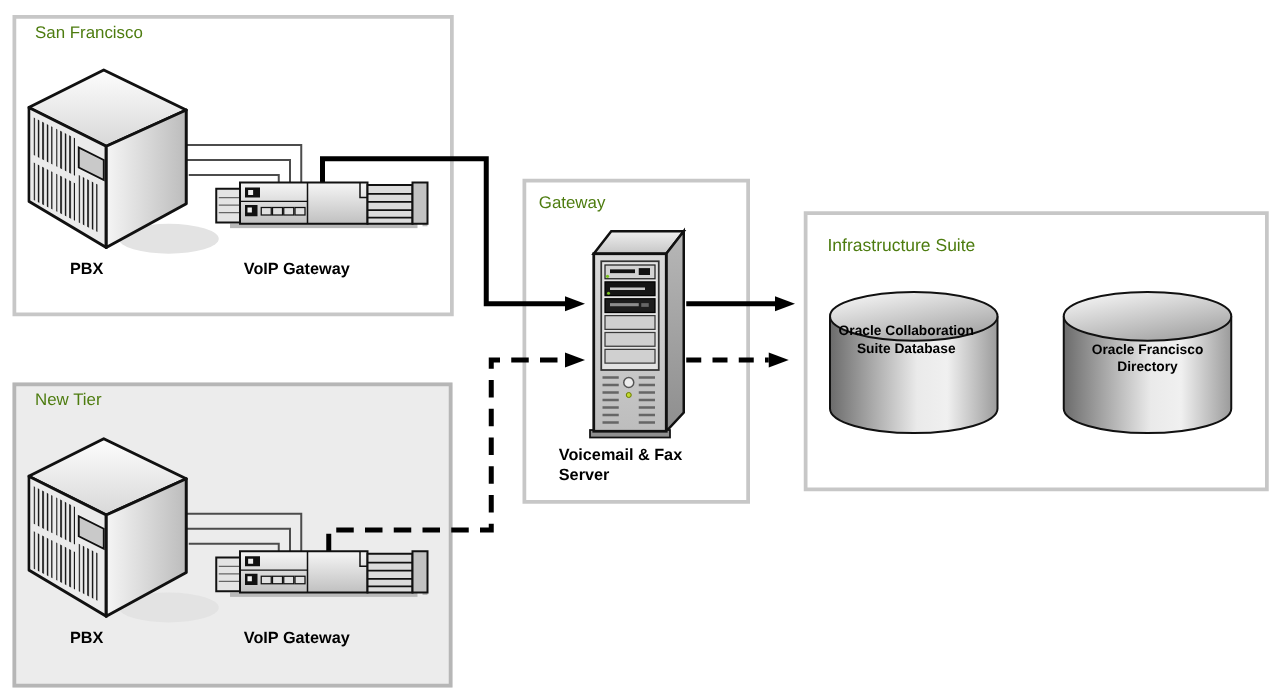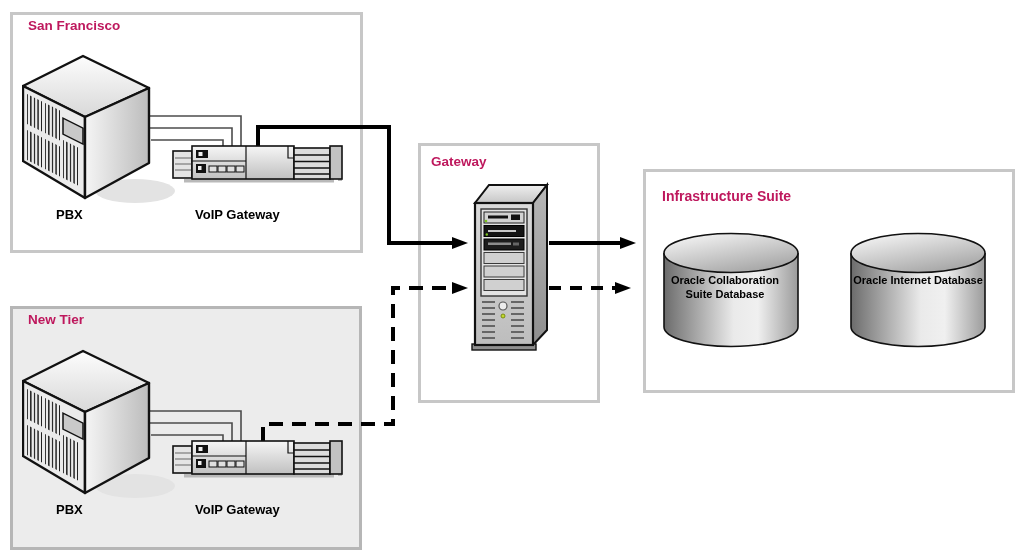--- a/index.html
+++ b/index.html
@@ -2,21 +2,21 @@
 <html><head>
 <meta charset="utf-8">
 <style>
   html,body{margin:0;padding:0;background:#fff;}
   #canvas{position:relative;width:1021px;height:558px;background:#fff;overflow:hidden;
           font-family:"Liberation Sans",sans-serif;}
   .gbox{position:absolute;border:3px solid #c7c7c7;background:#fff;box-sizing:border-box;}
   .gbox.gray{background:#ececec;border-color:#b6b6b6;}
   .layer{position:absolute;left:0;top:0;pointer-events:none;}
   .dev{position:absolute;}
-  .glabel{position:absolute;font-weight:bold;font-size:13.5px;line-height:1.2;color:#be185d;white-space:nowrap;}
+  .glabel{position:absolute;font-weight:normal;font-size:13.5px;line-height:1.2;color:#4d7c0f;white-space:nowrap;}
   .glabel.big{font-size:14px;}
   .dlabel{position:absolute;font-weight:bold;font-size:13px;line-height:1.25;color:#000;}
   .cyllabel{position:absolute;font-weight:bold;font-size:11px;line-height:1.3;color:#000;text-align:center;}
 </style>
 </head>
 <body>
 
 <div id="canvas">
 
   <svg width="0" height="0" style="position:absolute" aria-hidden="true">
@@ -188,17 +188,18 @@
 
   <div class="glabel" style="left:28px;top:18px">San Francisco</div>
   <div class="glabel" style="left:28px;top:312px">New Tier</div>
   <div class="glabel" style="left:431px;top:154px">Gateway</div>
   <div class="glabel big" style="left:662px;top:188px">Infrastructure Suite</div>
 
   <div class="dlabel" style="left:56px;top:207px;width:64px">PBX</div>
   <div class="dlabel" style="left:195px;top:207px;width:115px">VoIP Gateway</div>
   <div class="dlabel" style="left:56px;top:502px;width:64px">PBX</div>
   <div class="dlabel" style="left:195px;top:502px;width:115px">VoIP Gateway</div>
-
-  <div class="cyllabel" style="left:663px;top:273px;width:124px">Oracle Collaboration Suite Database</div>
-  <div class="cyllabel" style="left:850px;top:273px;width:136px">Oracle Internet Database</div>
+  <div class="dlabel" style="left:447px;top:356px;width:116px">Voicemail &amp; Fax Server</div>
+
+  <div class="cyllabel" style="left:663px;top:258px;width:124px">Oracle Collaboration Suite Database</div>
+  <div class="cyllabel" style="left:850px;top:273px;width:136px">Oracle Francisco Directory</div>
 
 </div>
 
 </body></html>

